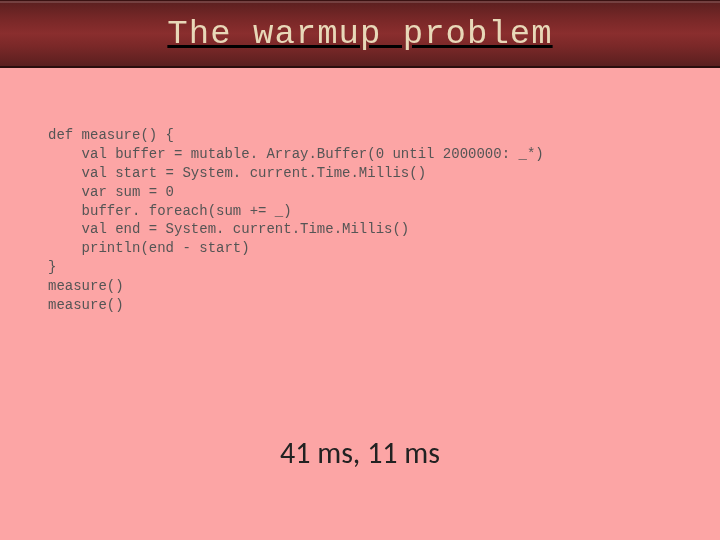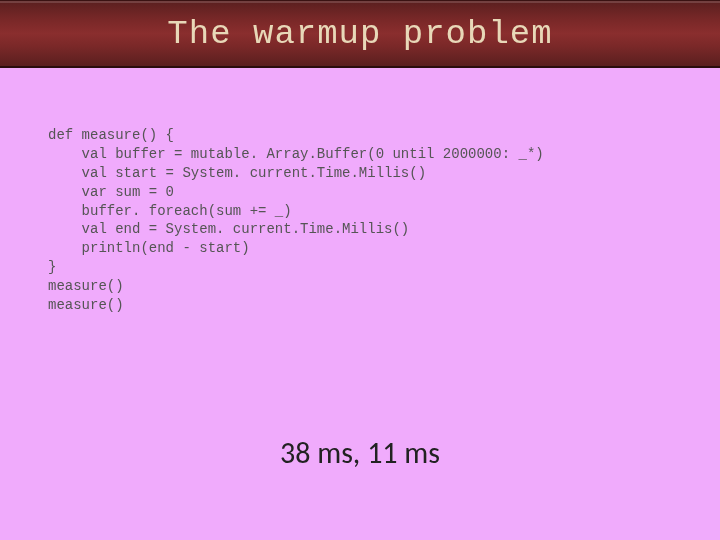--- a/index.html
+++ b/index.html
@@ -1,21 +1,22 @@
 <!DOCTYPE html>
 <html><head>
 <meta charset="utf-8">
 <style>
   * { margin: 0; padding: 0; box-sizing: border-box; }
   html, body { width: 720px; height: 540px; background: #fff; font-family: sans-serif; overflow: hidden; }
   .slide {
     width: 720px;
     height: 540px;
     position: relative;
-    background: #f0abfc;
+    background: #fca5a5;
+    text-decoration: underline;
   }
   .title-bar {
     width: 100%;
     height: 68px;
     background: linear-gradient(to bottom, #5a1f1f 0%, #6a2424 15%, #7a2828 30%, #8a2e2e 50%, #7a2828 70%, #5a1f1f 100%);
     border-top: 1px solid #3a1212;
     border-bottom: 2px solid #2a0d0d;
     display: flex;
     align-items: center;
     justify-content: center;
@@ -65,14 +66,14 @@
   <div class="code-block">def measure() {
     val buffer = mutable. Array.Buffer(0 until 2000000: _*)
     val start = System. current.Time.Millis()
     var sum = 0
     buffer. foreach(sum += _)
     val end = System. current.Time.Millis()
     println(end - start)
 }
 measure()
 measure()</div>
-  <div class="result-text">38 ms, 11 ms</div>
+  <div class="result-text">41 ms, 11 ms</div>
 </div>
 
 </body></html>

